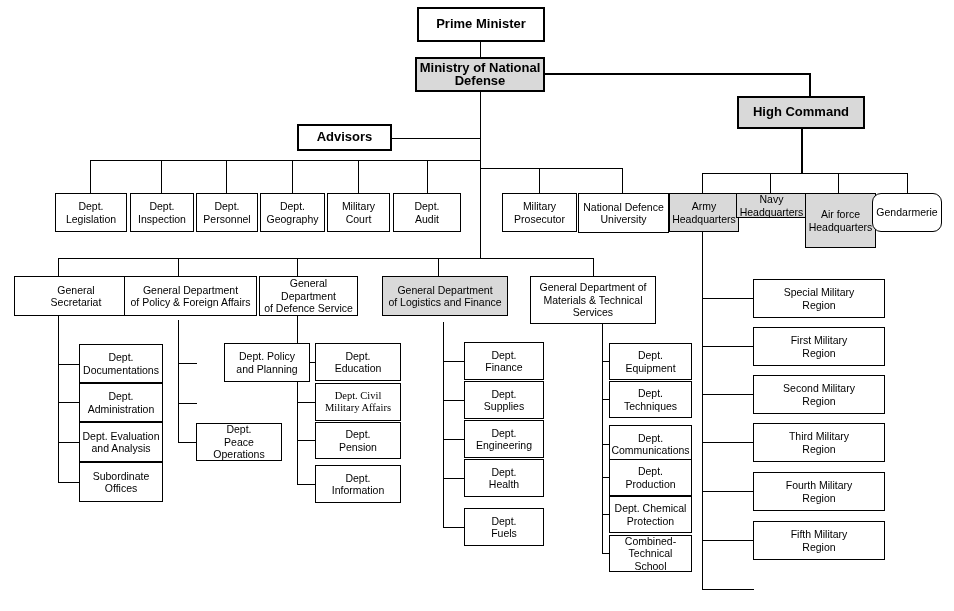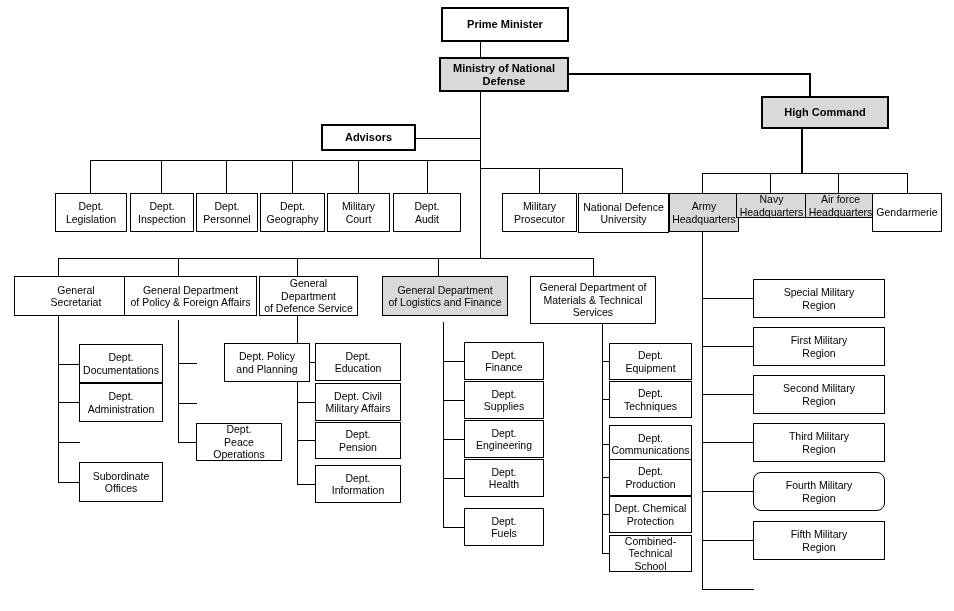--- a/index.html
+++ b/index.html
@@ -31,22 +31,21 @@
     line-height: 12.5px;
     color: #000000;
     padding: 1px 2px;
     white-space: pre-line;
   }
   .node.shaded {
     background: #d9d9d9;
   }
   .node.bold {
     font-weight: bold;
-    font-size: 11px;
-    margin-left: 24px;
+    font-size: 13px;
   }
   .node.top {
     border-width: 2px;
   }
   .line {
     position: absolute;
     background: #000000;
   }
   .line.h { height: 1px; }
   .line.v { width: 1px; }
@@ -158,51 +157,53 @@
 
   <div class="node" style="left:502px; top:193px; width:75px; height:39px;">Military
 Prosecutor</div>
   <div class="node" style="left:578px; top:193px; width:91px; height:40px;">National Defence
 University</div>
 
   <div class="node shaded" style="left:669px; top:193px; width:70px; height:39px;">Army
 Headquarters</div>
   <div class="node shaded" style="left:736px; top:193px; width:71px; height:25px;">Navy
 Headquarters</div>
-  <div class="node shaded" style="left:805px; top:193px; width:71px; height:25px;">Air force
+  <div class="node shaded" style="left:805px; top:193px; width:71px; height:55px;">Air force
 Headquarters</div>
-  <div class="node" style="left:872px; top:193px; width:70px; height:39px;">Gendarmerie</div>
+  <div class="node" style="left:872px; top:193px; width:70px; height:39px;border-radius:9px;">Gendarmerie</div>
 
   <div class="node" style="left:14px; top:276px; width:124px; height:40px;">General
 Secretariat</div>
   <div class="node" style="left:124px; top:276px; width:133px; height:40px;">General Department
 of Policy &amp; Foreign Affairs</div>
   <div class="node" style="left:259px; top:276px; width:99px; height:40px;">General Department
 of Defence Service</div>
   <div class="node shaded" style="left:382px; top:276px; width:126px; height:40px;">General Department
 of Logistics and Finance</div>
   <div class="node" style="left:530px; top:276px; width:126px; height:48px;">General Department of
 Materials &amp; Technical
 Services</div>
 
   <div class="node" style="left:79px; top:344px; width:84px; height:39px;">Dept.
 Documentations</div>
   <div class="node" style="left:79px; top:383px; width:84px; height:39px;">Dept.
 Administration</div>
+  <div class="node" style="left:79px; top:422px; width:84px; height:40px;">Dept. Evaluation
+and Analysis</div>
   <div class="node" style="left:79px; top:462px; width:84px; height:40px;">Subordinate
 Offices</div>
 
   <div class="node" style="left:196px; top:343px; width:86px; height:39px;margin-left:28px;">Dept. Policy
 and Planning</div>
   <div class="node" style="left:196px; top:423px; width:86px; height:38px;">Dept.
 Peace Operations</div>
 
   <div class="node" style="left:315px; top:343px; width:86px; height:38px;">Dept.
 Education</div>
-  <div class="node" style="left:315px; top:383px; width:86px; height:38px;">Dept. Civil
+  <div class="node" style="left:315px; top:383px; width:86px; height:38px;font-family:Liberation Serif, serif;">Dept. Civil
 Military Affairs</div>
   <div class="node" style="left:315px; top:422px; width:86px; height:37px;">Dept.
 Pension</div>
   <div class="node" style="left:315px; top:465px; width:86px; height:38px;">Dept.
 Information</div>
 
   <div class="node" style="left:464px; top:342px; width:80px; height:38px;">Dept.
 Finance</div>
   <div class="node" style="left:464px; top:381px; width:80px; height:38px;">Dept.
 Supplies</div>
@@ -227,18 +228,18 @@
 Technical  School</div>
 
   <div class="node" style="left:753px; top:279px; width:132px; height:39px;">Special Military
 Region</div>
   <div class="node" style="left:753px; top:327px; width:132px; height:39px;">First Military
 Region</div>
   <div class="node" style="left:753px; top:375px; width:132px; height:39px;">Second Military
 Region</div>
   <div class="node" style="left:753px; top:423px; width:132px; height:39px;">Third Military
 Region</div>
-  <div class="node" style="left:753px; top:472px; width:132px; height:39px;border-radius:8px;">Fourth Military
+  <div class="node" style="left:753px; top:472px; width:132px; height:39px;">Fourth Military
 Region</div>
   <div class="node" style="left:753px; top:521px; width:132px; height:39px;">Fifth Military
 Region</div>
 
 </div>
 
 </body></html>

